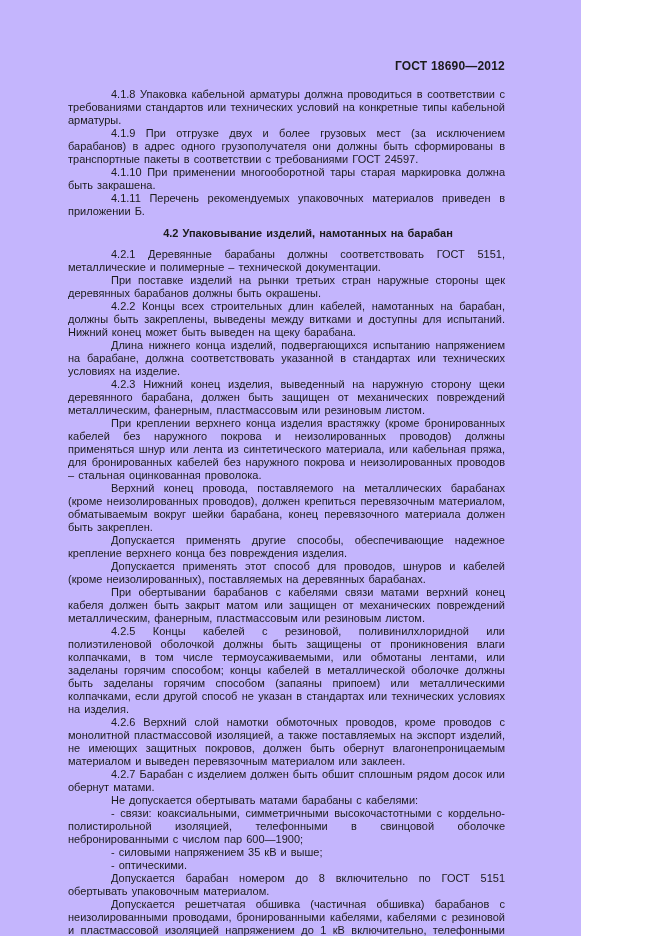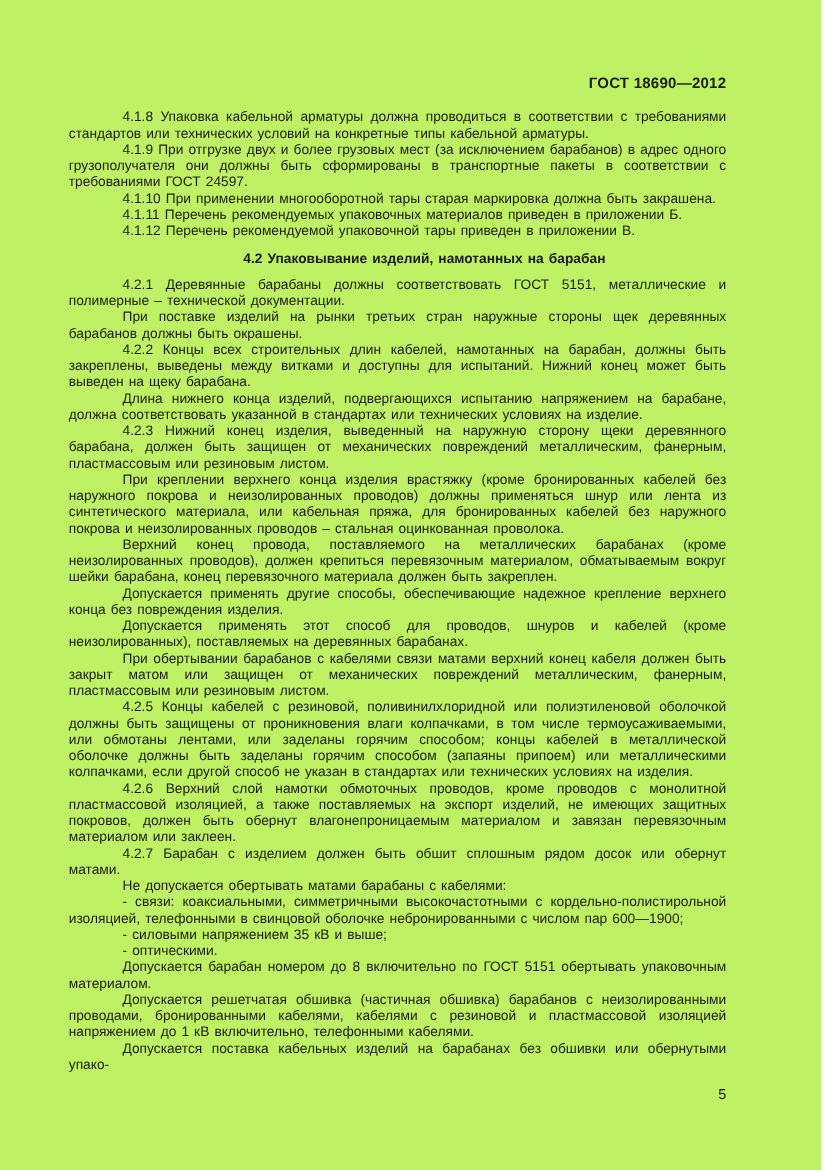--- a/index.html
+++ b/index.html
@@ -2,27 +2,27 @@
 <html lang="ru"><head>
 <meta charset="utf-8">
 <style>
   html, body {
     margin: 0;
     padding: 0;
     background: #ffffff;
   }
   .page {
     position: relative;
-    width: 657px;
+    width: 581px;
     height: 936px;
     box-sizing: border-box;
-    background: #bef264;
+    background: #c4b5fd;
     color: #1b1b1b;
     font-family: "Liberation Sans", sans-serif;
-    padding: 59px 76px 0 43px;
+    padding: 59px 76px 0 56px;
     overflow: hidden;
   }
   .doc-header {
     text-align: right;
     font-weight: bold;
     font-size: 12px;
     line-height: 14px;
     letter-spacing: 0.2px;
     margin: 0 0 15px 0;
   }
@@ -58,21 +58,20 @@
   <div class="doc-body">
 
       <p>4.1.8 Упаковка кабельной арматуры должна проводиться в соответствии с требованиями стандартов или технических условий на конкретные типы кабельной арматуры.</p>
 
       <p>4.1.9 При отгрузке двух и более грузовых мест (за исключением барабанов) в адрес одного грузополучателя они должны быть сформированы в транспортные пакеты в соответствии с требованиями ГОСТ 24597.</p>
 
       <p>4.1.10 При применении многооборотной тары старая маркировка должна быть закрашена.</p>
 
       <p>4.1.11 Перечень рекомендуемых упаковочных материалов приведен в приложении Б.</p>
 
-      <p>4.1.12 Перечень рекомендуемой упаковочной тары приведен в приложении В.</p>
 
       <p class="heading">4.2 Упаковывание изделий, намотанных на барабан</p>
 
       <p>4.2.1 Деревянные барабаны должны соответствовать ГОСТ 5151, металлические и полимерные – технической документации.</p>
 
       <p>При поставке изделий на рынки третьих стран наружные стороны щек деревянных барабанов должны быть окрашены.</p>
 
       <p>4.2.2 Концы всех строительных длин кабелей, намотанных на барабан, должны быть закреплены, выведены между витками и доступны для испытаний. Нижний конец может быть выведен на щеку барабана.</p>
 
       <p>Длина нижнего конца изделий, подвергающихся испытанию напряжением на барабане, должна соответствовать указанной в стандартах или технических условиях на изделие.</p>
@@ -85,21 +84,21 @@
       <p>Верхний конец провода, поставляемого на металлических барабанах (кроме неизолированных проводов), должен крепиться перевязочным материалом, обматываемым вокруг шейки барабана, конец перевязочного материала должен быть закреплен.</p>
 
       <p>Допускается применять другие способы, обеспечивающие надежное крепление верхнего конца без повреждения изделия.</p>
 
       <p>Допускается применять этот способ для проводов, шнуров и кабелей (кроме неизолированных), поставляемых на деревянных барабанах.</p>
 
       <p>При обертывании барабанов с кабелями связи матами верхний конец кабеля должен быть закрыт матом или защищен от механических повреждений металлическим, фанерным, пластмассовым или резиновым листом.</p>
 
       <p>4.2.5 Концы кабелей с резиновой, поливинилхлоридной или полиэтиленовой оболочкой должны быть защищены от проникновения влаги колпачками, в том числе термоусаживаемыми, или обмотаны лентами, или заделаны горячим способом; концы кабелей в металлической оболочке должны быть заделаны горячим способом (запаяны припоем) или металлическими колпачками, если другой способ не указан в стандартах или технических условиях на изделия.</p>
 
-      <p>4.2.6 Верхний слой намотки обмоточных проводов, кроме проводов с монолитной пластмассовой изоляцией, а также поставляемых на экспорт изделий, не имеющих защитных покровов, должен быть обернут влагонепроницаемым материалом и завязан перевязочным материалом или заклеен.</p>
+      <p>4.2.6 Верхний слой намотки обмоточных проводов, кроме проводов с монолитной пластмассовой изоляцией, а также поставляемых на экспорт изделий, не имеющих защитных покровов, должен быть обернут влагонепроницаемым материалом и выведен перевязочным материалом или заклеен.</p>
 
       <p>4.2.7 Барабан с изделием должен быть обшит сплошным рядом досок или обернут матами.</p>
 
       <p>Не допускается обертывать матами барабаны с кабелями:</p>
 
       <p>- связи: коаксиальными, симметричными высокочастотными с кордельно-полистирольной изоляцией, телефонными в свинцовой оболочке небронированными с числом пар 600—1900;</p>
 
       <p>- силовыми напряжением 35 кВ и выше;</p>
 
       <p>- оптическими.</p>

